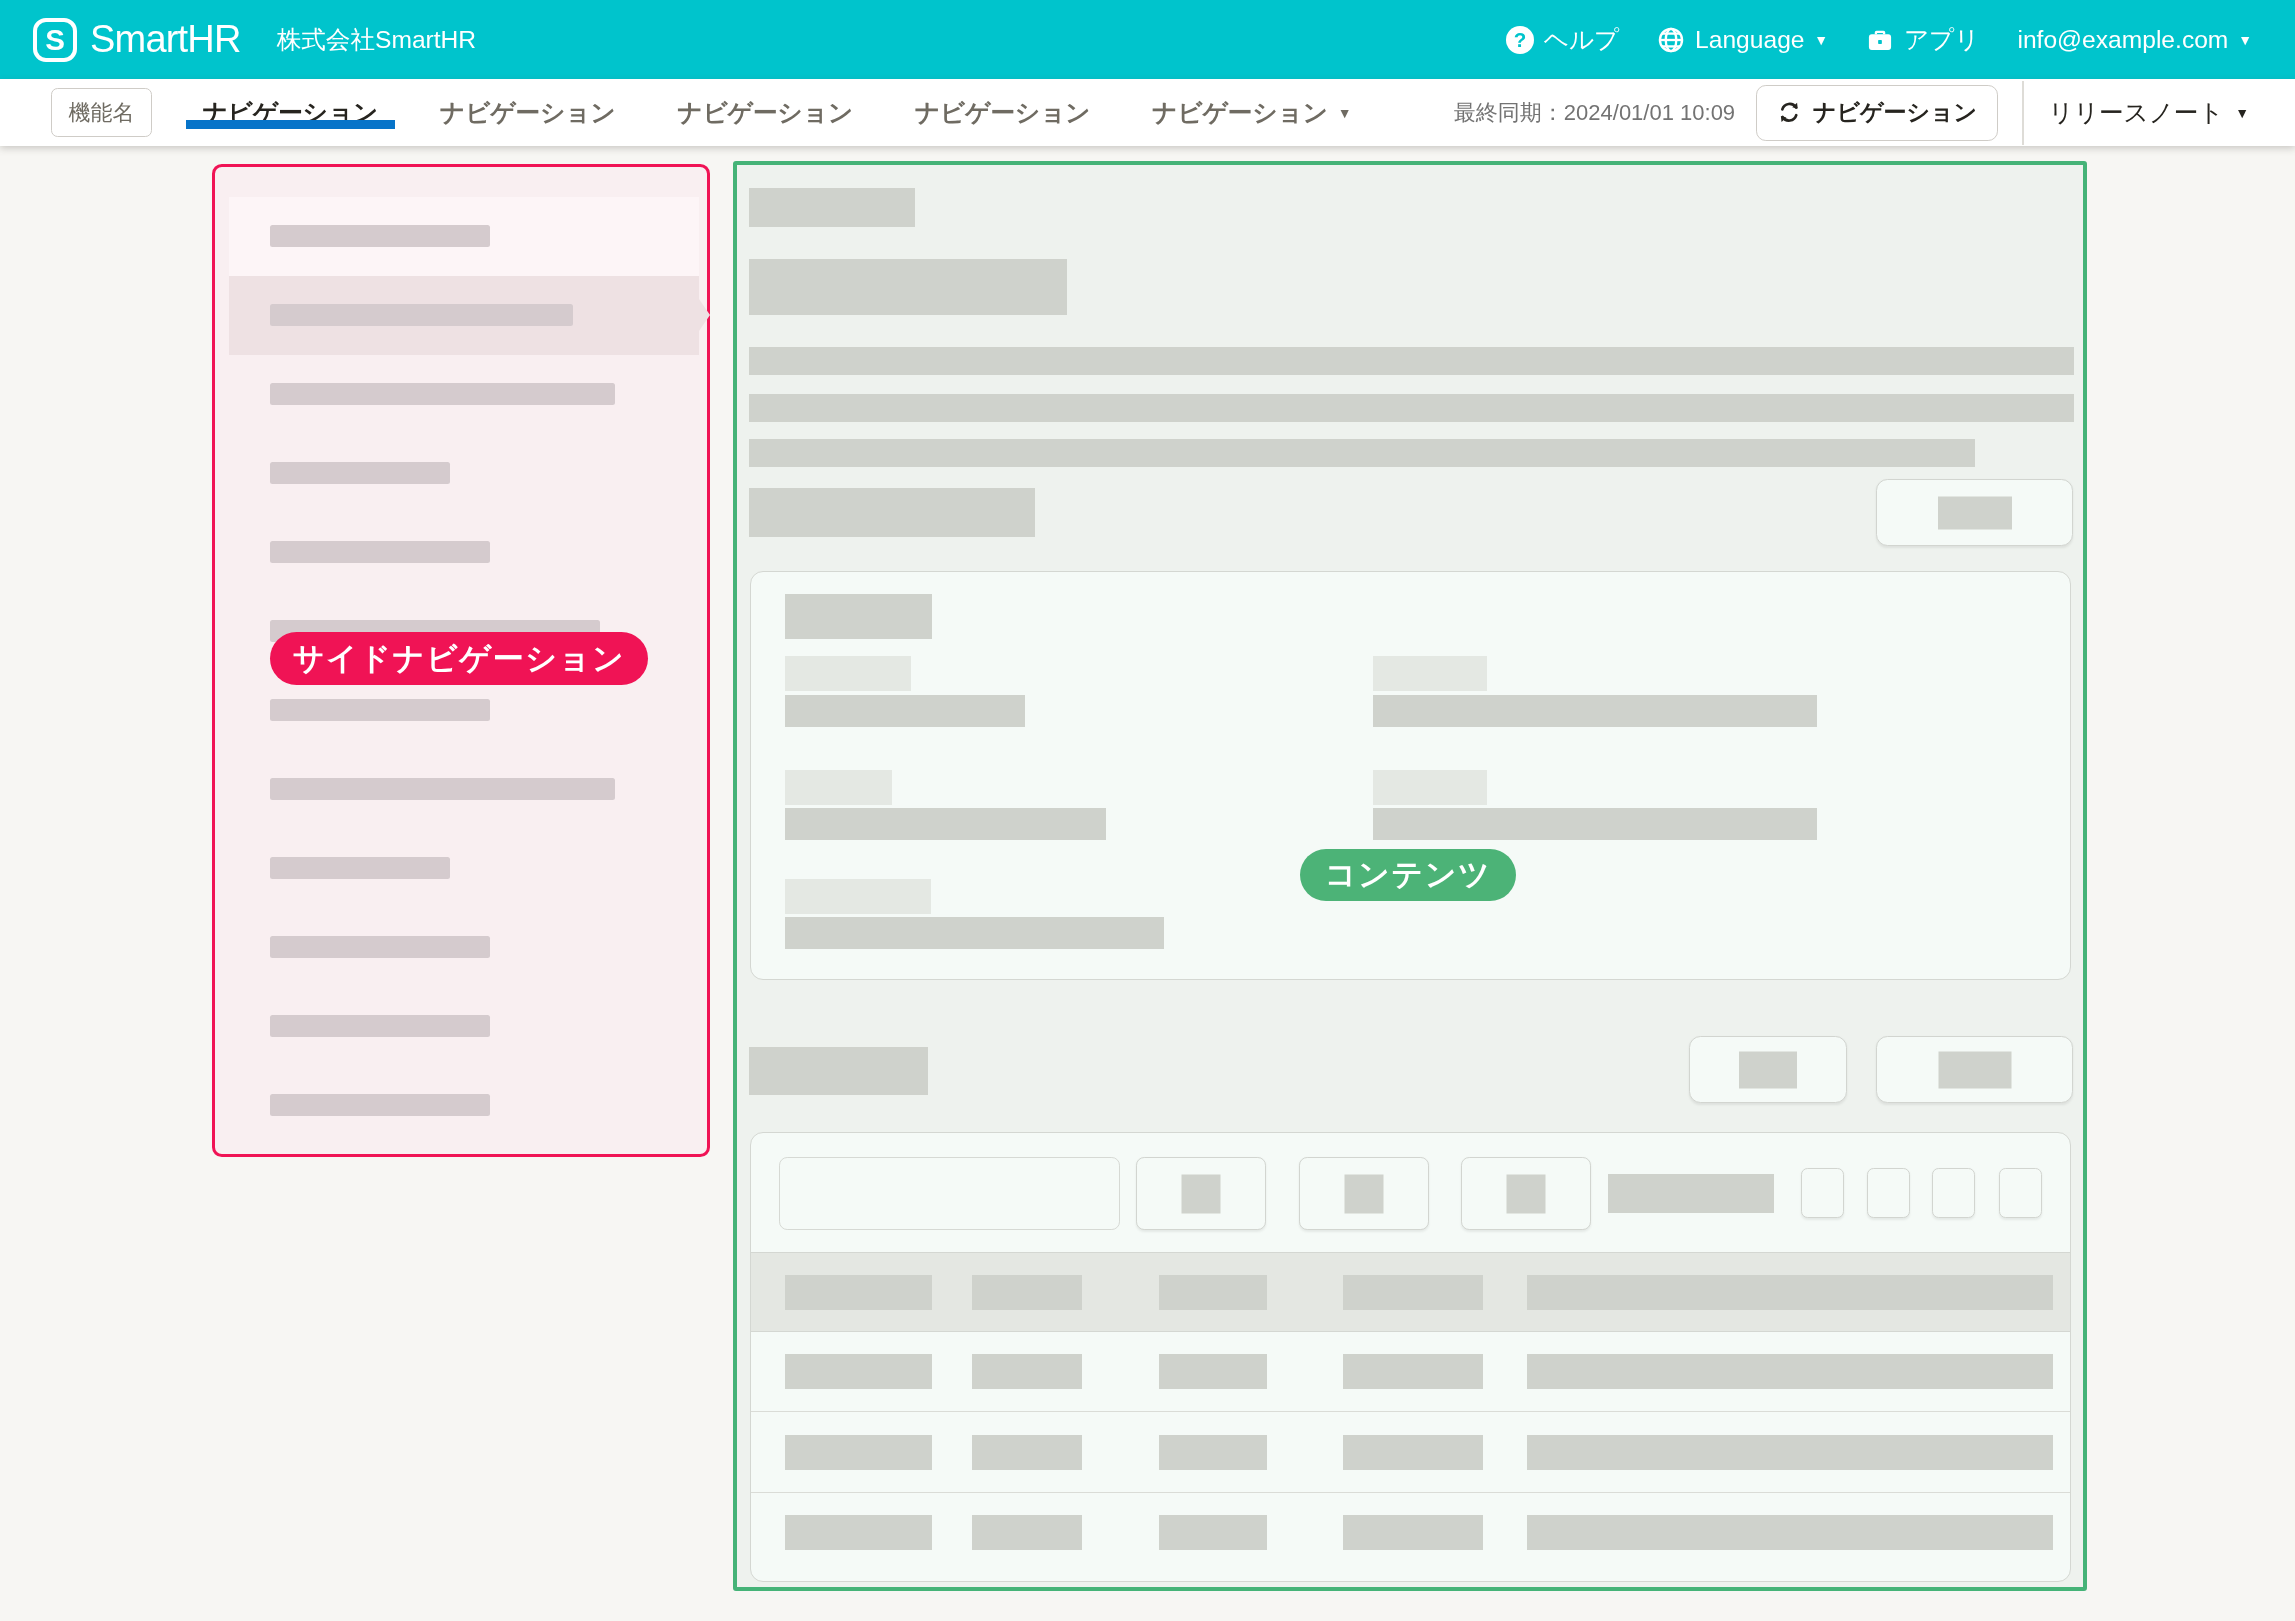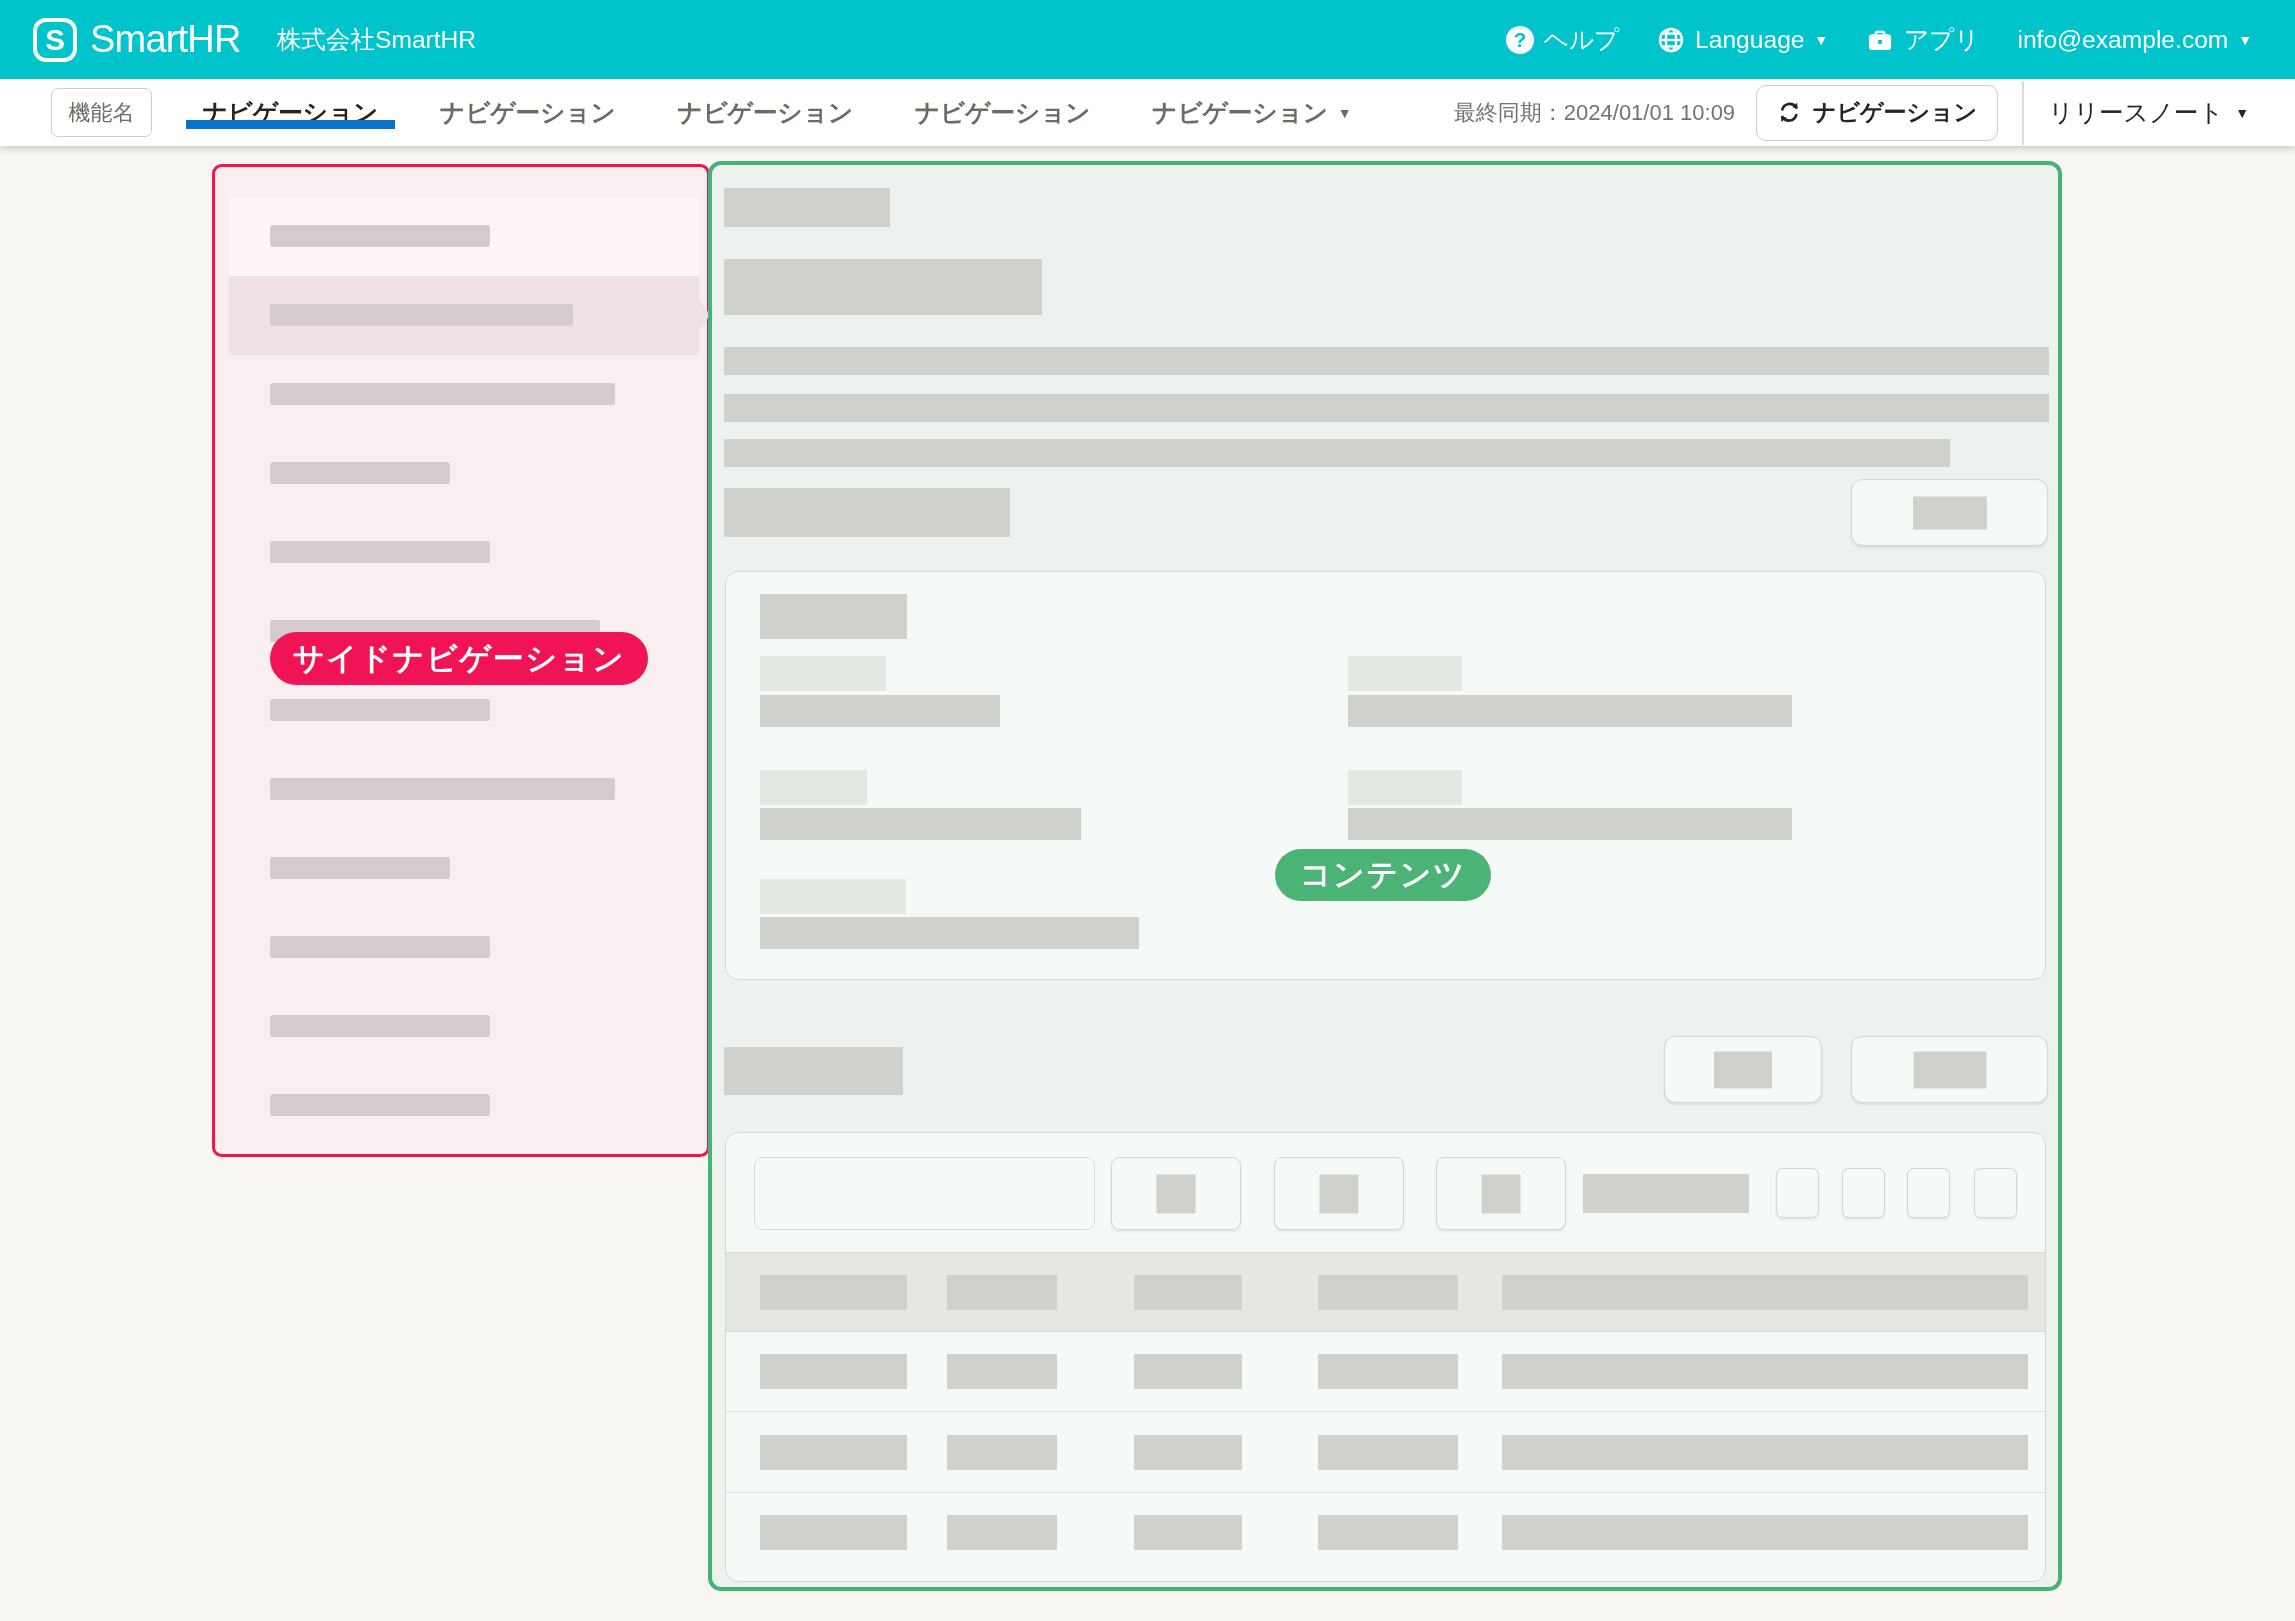--- a/index.html
+++ b/index.html
@@ -52,22 +52,22 @@
   .sn-item.selected { background:#eee1e3; }
   .sn-notch { position:absolute; right:-10.7px; top:50%; margin-top:-16.4px; width:0; height:0;
     border-top:16.4px solid transparent; border-bottom:16.4px solid transparent;
     border-left:11.5px solid #eee1e3; }
   .sn-bar { position:absolute; left:41px; top:28px; height:22px; border-radius:2.5px; background:#d5cbce; }
   .sidenav-label { position:absolute; left:55px; top:465px; width:378px; height:53px;
     background:#f01355; border-radius:27px; color:#fff; font-size:31px; font-weight:bold;
     display:flex; align-items:center; justify-content:center; letter-spacing:1.6px; z-index:3; }
 
   
-  .content-box { position:absolute; left:708px; top:161px; width:1354px; height:1430px;
-    background:#eef2ee; border:4.1px solid #45b377; border-radius:13px; }
+  .content-box { position:absolute; left:733px; top:161px; width:1354px; height:1430px;
+    background:#eef2ee; border:4.1px solid #45b377; border-radius:3px; }
   .ph { position:absolute; background:#cfd2cc; }
   .ph.light { background:#e4e8e3; }
   .wire-btn { position:absolute; background:#f5faf7; border:1.6px solid #d2d5d0; border-radius:11.5px;
     box-shadow:0 1.6px 2.5px rgba(0,0,0,0.07); cursor:pointer; }
   .wire-btn .ph { position:absolute; left:50%; top:50%; transform:translate(-50%,-50%); }
   .wire-card { position:absolute; background:#f5faf7; border:1.6px solid #d4d7d2; border-radius:13px; }
   .content-label { position:absolute; left:549px; top:277px; width:216px; height:52px;
     background:#4cb377; border-radius:26px; color:#fff; font-size:31px; font-weight:bold;
     display:flex; align-items:center; justify-content:center; letter-spacing:1.6px; z-index:3; }
 

